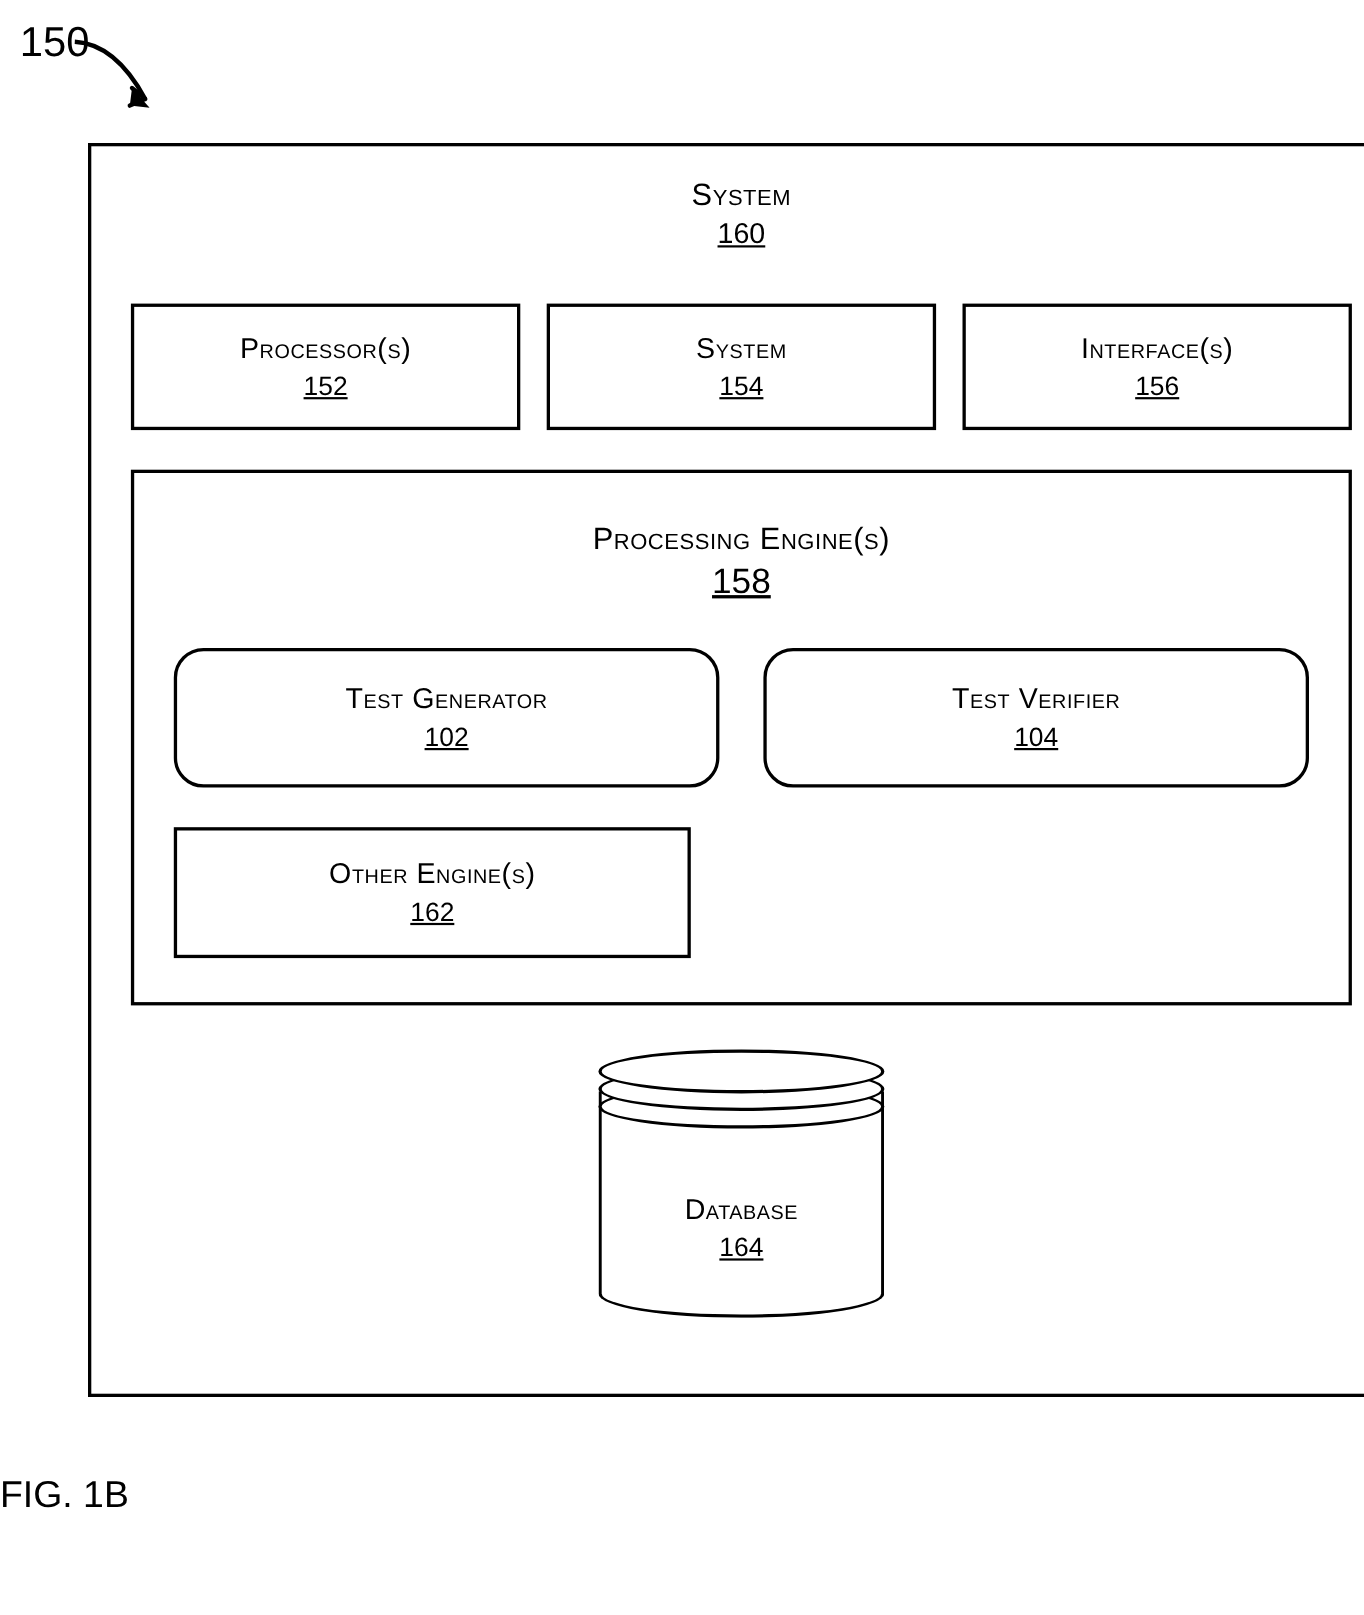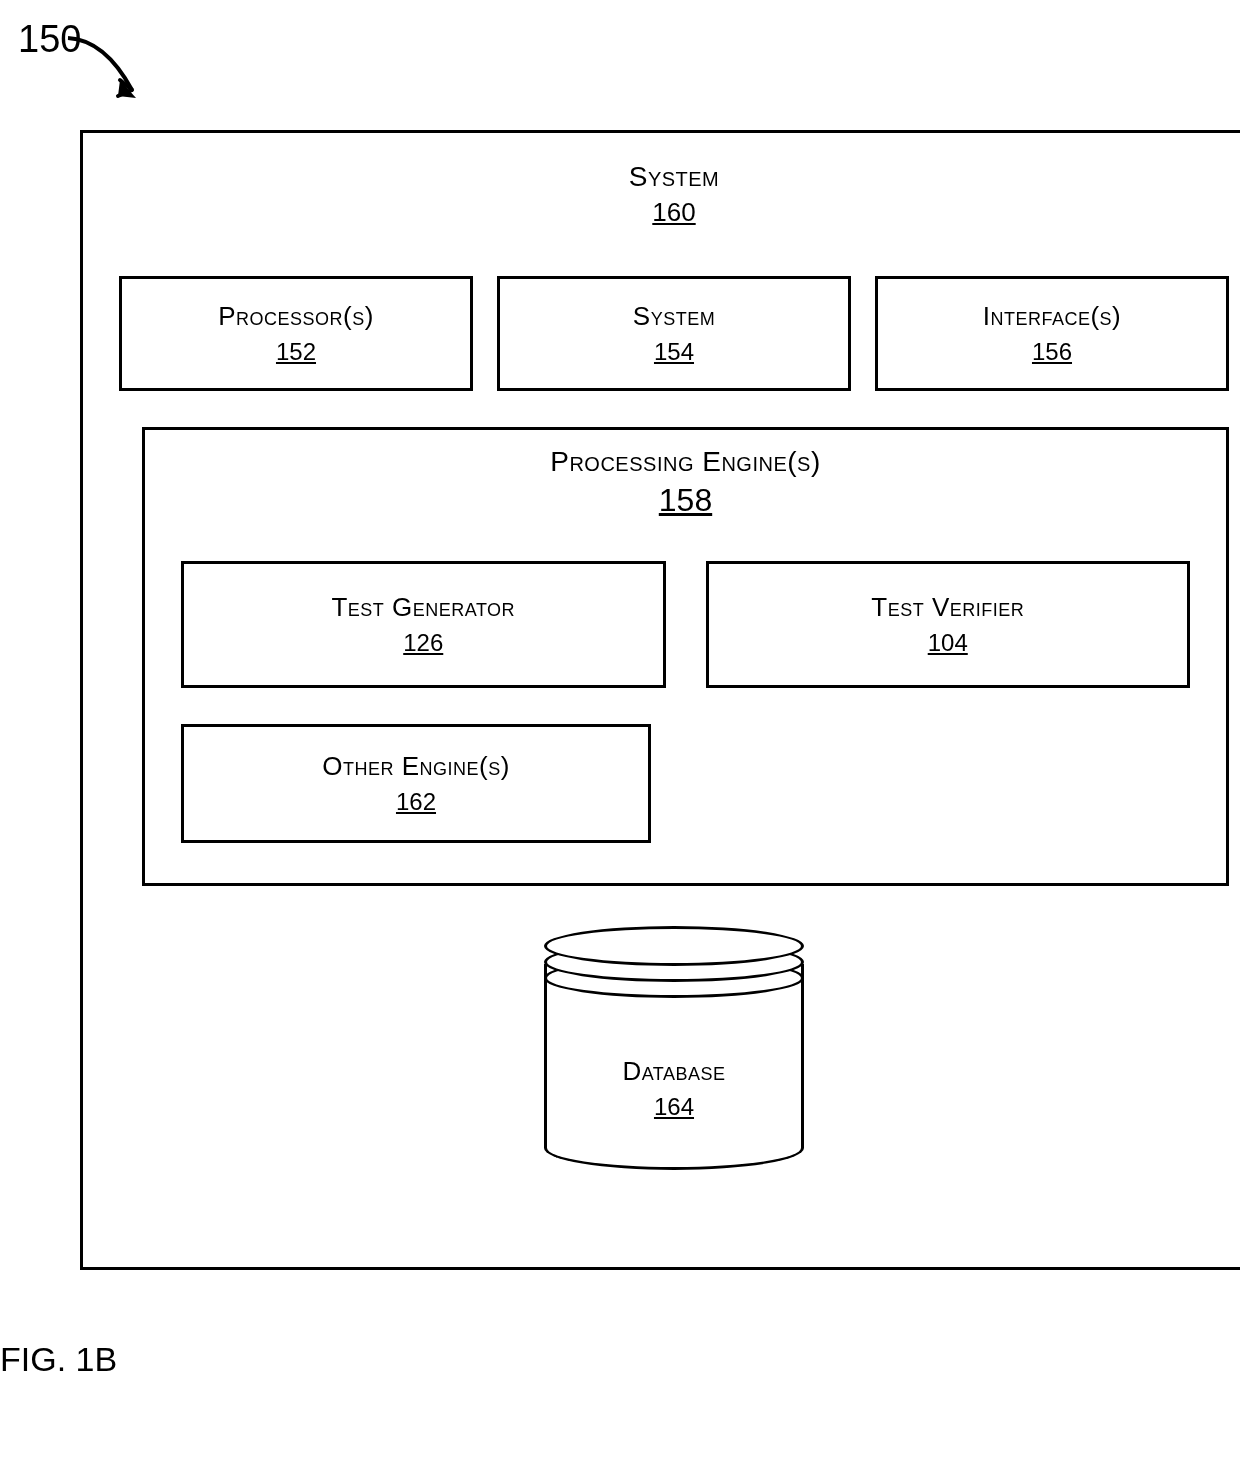--- a/index.html
+++ b/index.html
@@ -41,28 +41,27 @@
       border: 3px solid #000;
       text-align: center;
       padding: 22px 10px;
       flex: 1;
     }
     .box .label { font-variant: small-caps; font-size: 26px; letter-spacing: 0.5px; }
     .box .num { font-size: 24px; text-decoration: underline; margin-top: 6px; }
     .engines {
       border: 3px solid #000;
       margin-top: 36px;
-      padding: 16px 36px 40px 36px;
-      margin-left: 23px;
+      padding: 44px 36px 40px 36px;
     }
     .engines-title { text-align: center; }
     .engines-title .label { font-variant: small-caps; font-size: 28px; letter-spacing: 0.5px; }
     .engines-title .num { font-size: 32px; text-decoration: underline; margin-top: 4px; }
     .engines-row { display: flex; gap: 40px; margin-top: 42px; }
-    .engines-row .box { padding: 28px 10px; }
+    .engines-row .box { padding: 28px 10px; border-radius: 27px; }
     .other-row { display: flex; justify-content: flex-start; margin-top: 36px; }
     .other-row .box { width: 470px; flex: none; padding: 24px 10px; }
     .db-wrap { display: flex; justify-content: center; margin-top: 40px; }
     .db { position: relative; width: 260px; height: 260px; }
     .db-body {
       position: absolute;
       left: 0; right: 0;
       top: 38px; bottom: 16px;
       border-left: 3px solid #000;
       border-right: 3px solid #000;
@@ -129,21 +128,21 @@
   </div>
 
   <div class="engines">
     <div class="engines-title">
       <div class="label">Processing Engine(s)</div>
       <div class="num">158</div>
     </div>
     <div class="engines-row">
       <div class="box">
         <div class="label">Test Generator</div>
-        <div class="num">126</div>
+        <div class="num">102</div>
       </div>
       <div class="box">
         <div class="label">Test Verifier</div>
         <div class="num">104</div>
       </div>
     </div>
     <div class="other-row">
       <div class="box">
         <div class="label">Other Engine(s)</div>
         <div class="num">162</div>

